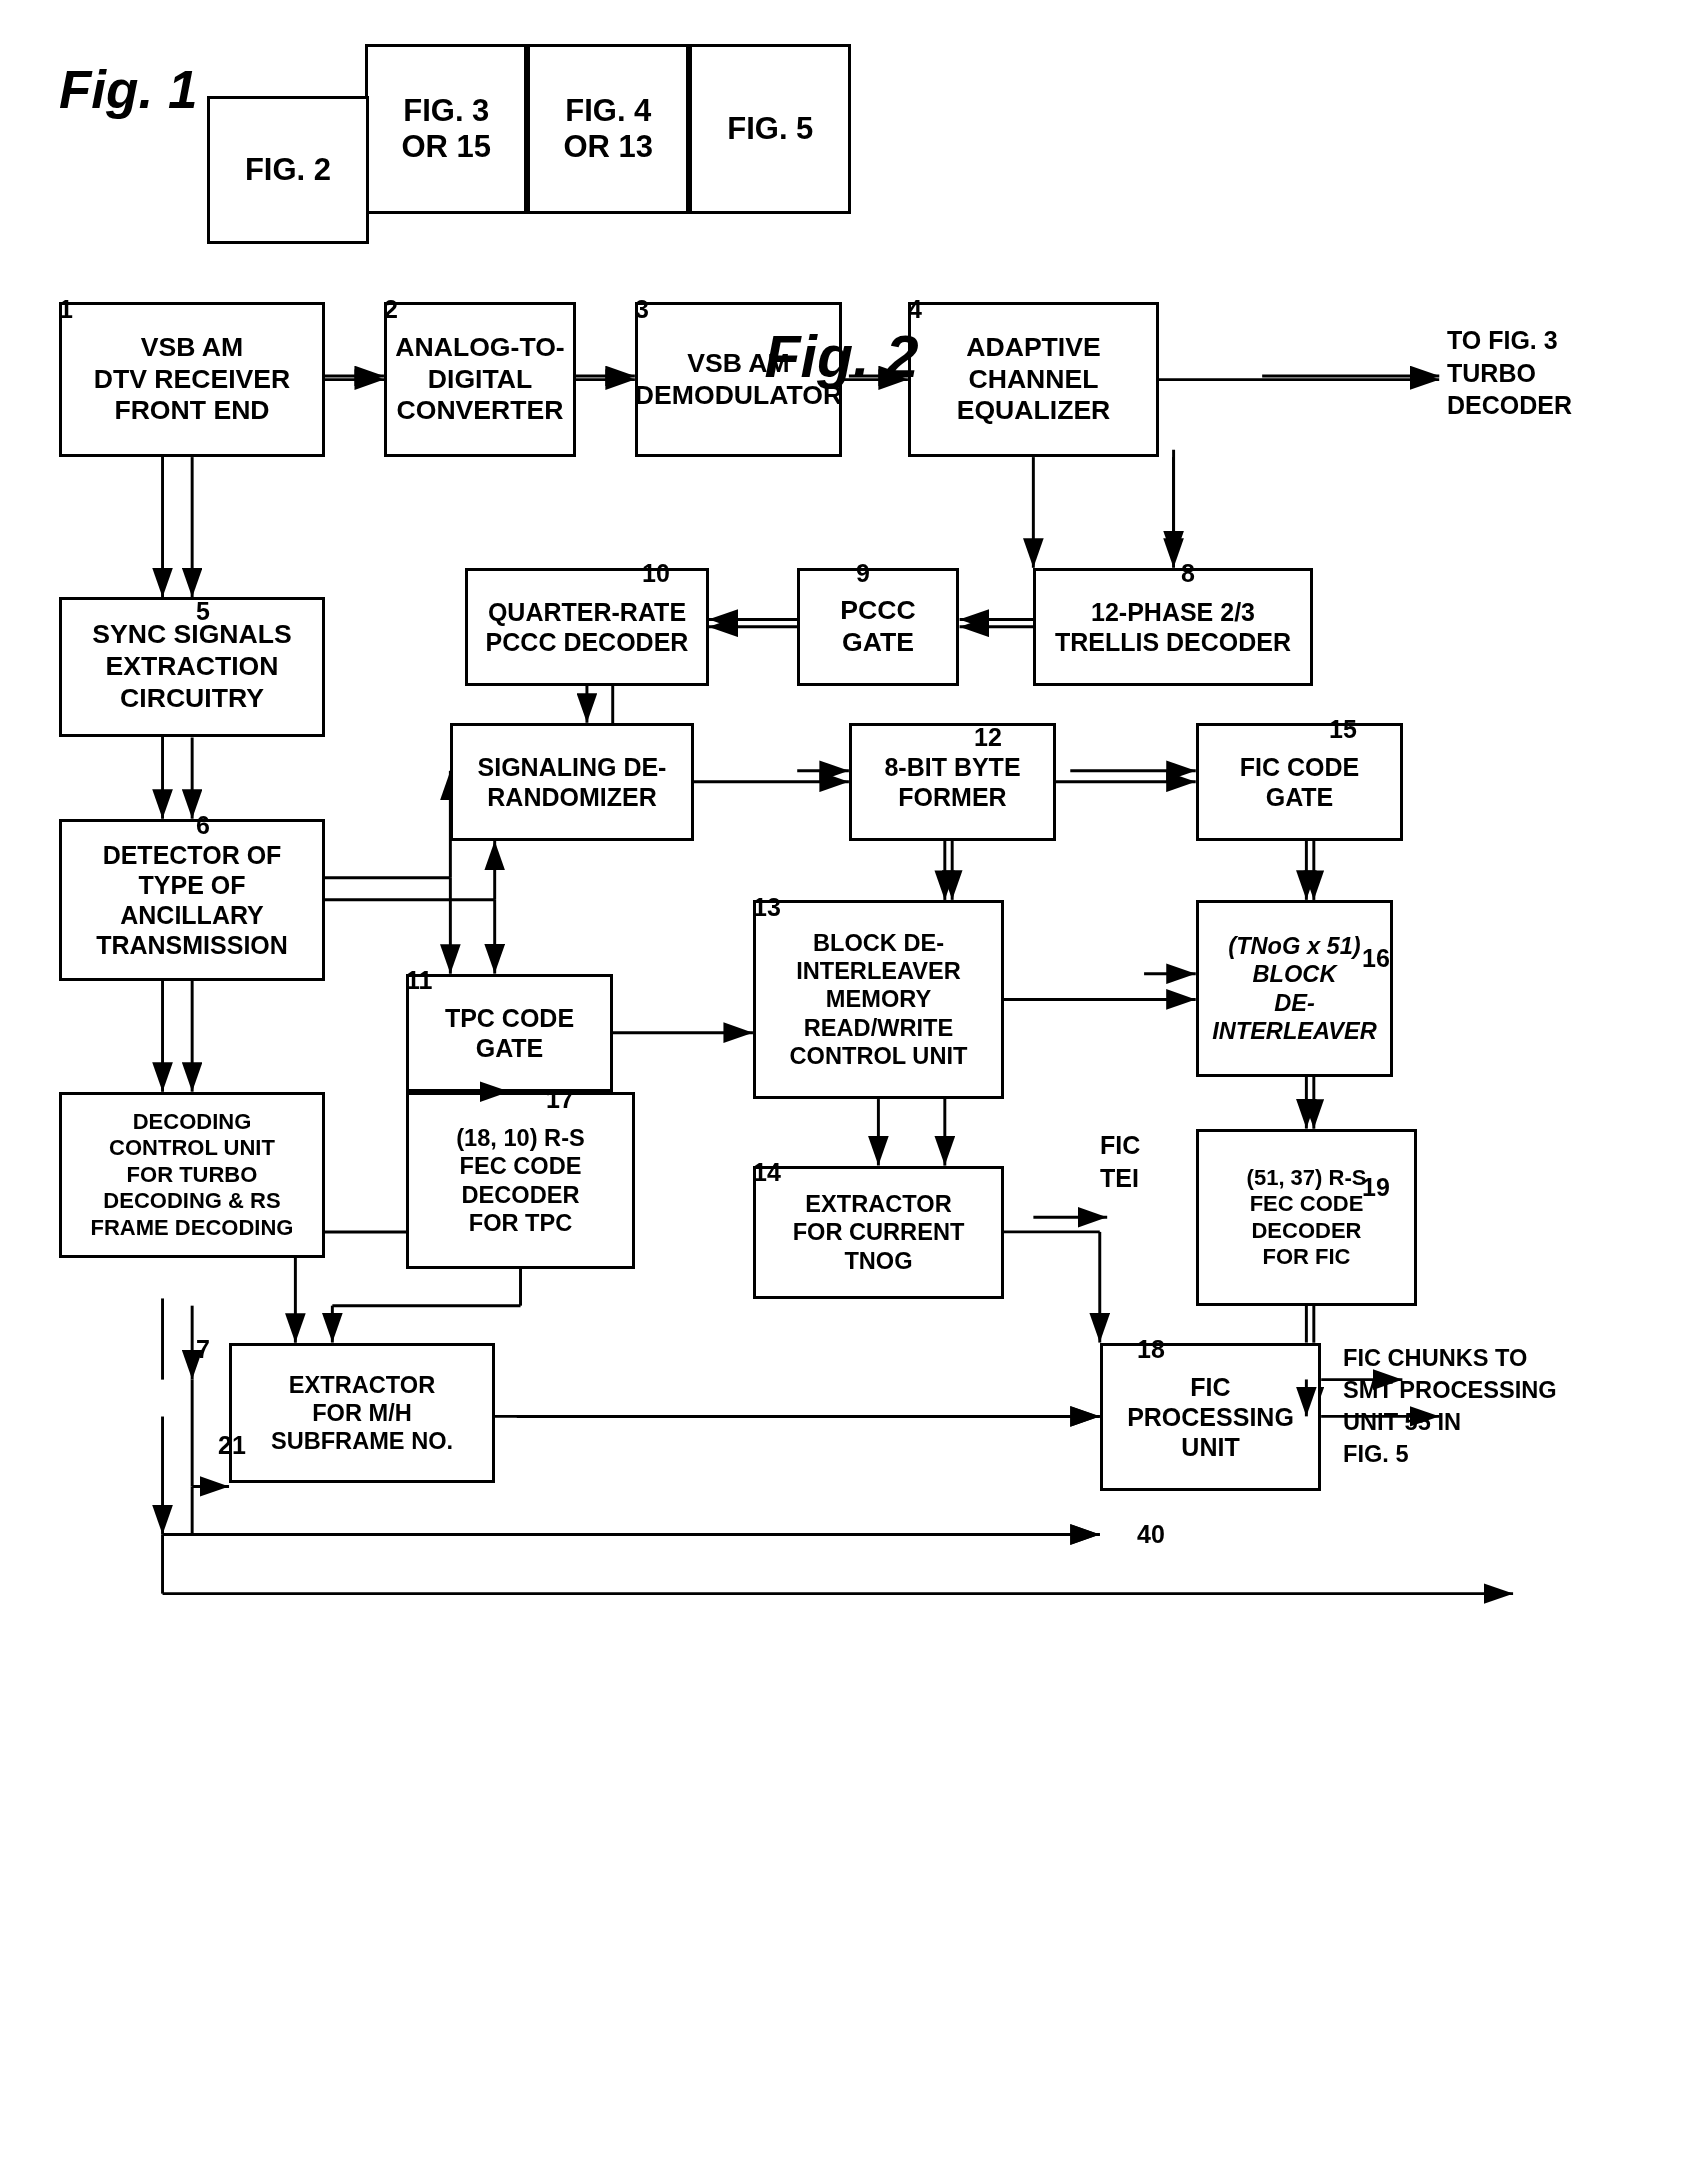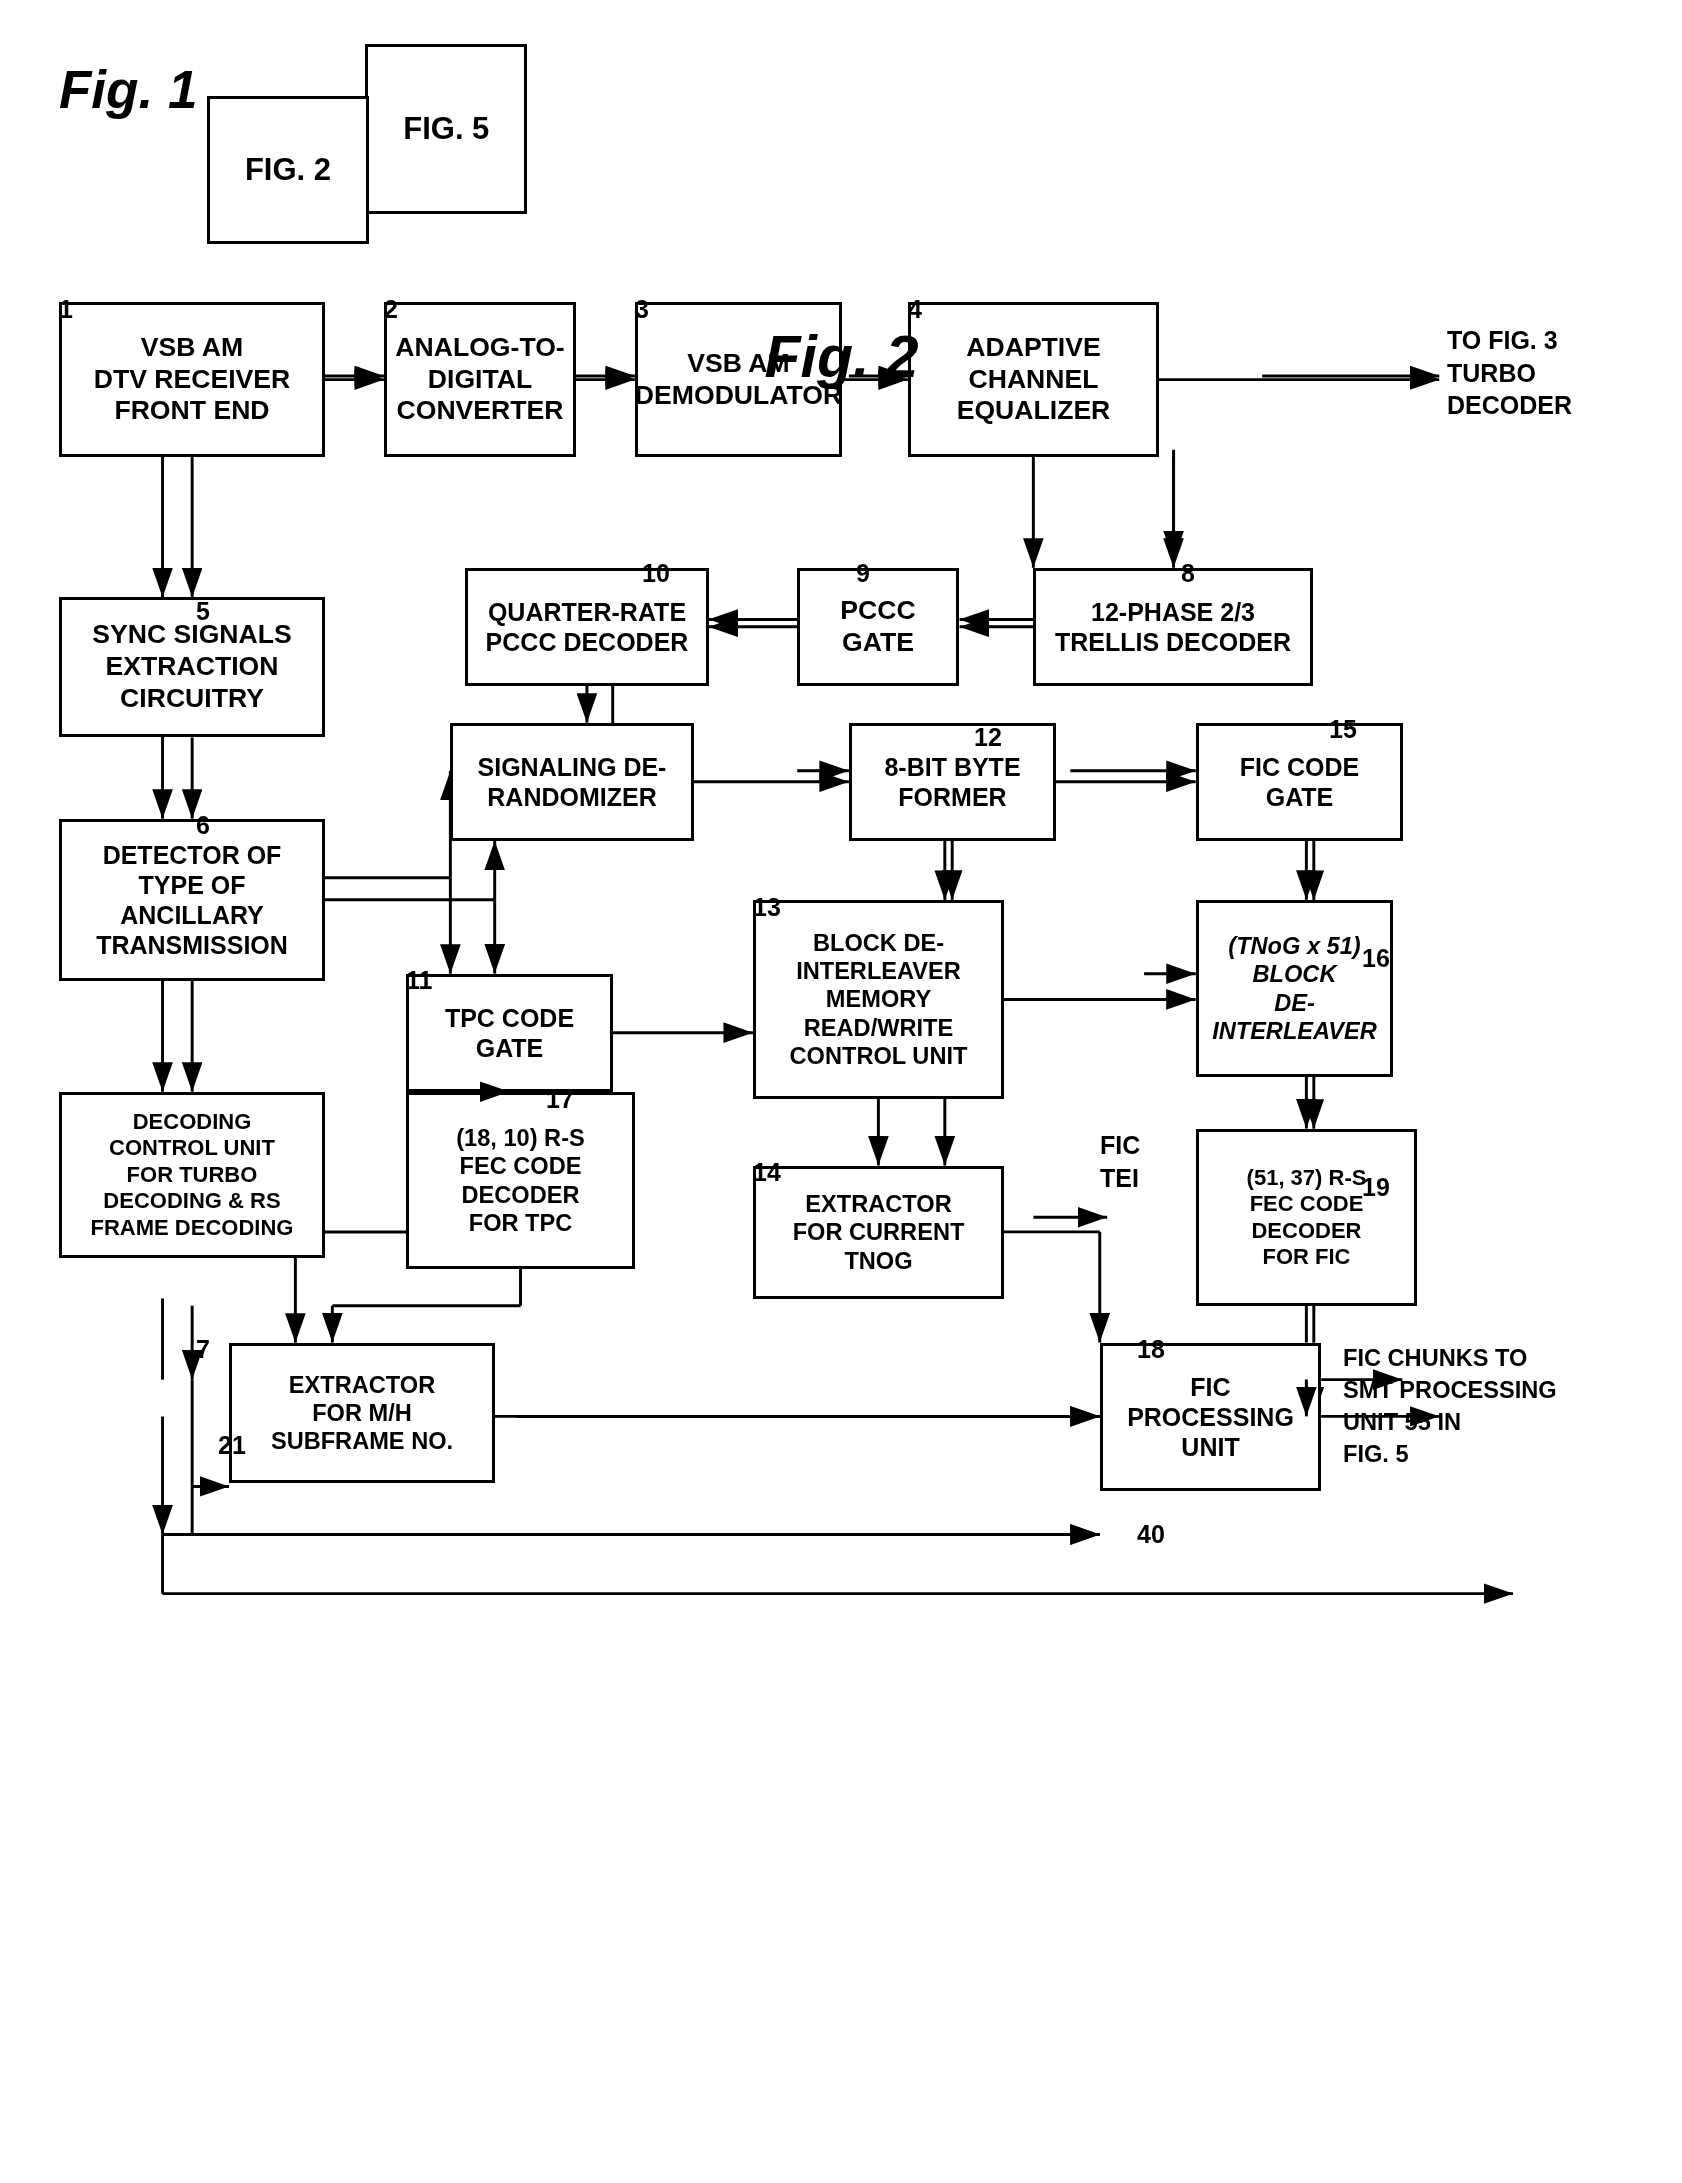--- a/index.html
+++ b/index.html
@@ -119,20 +119,24 @@
   </style>
 </head>
 <body>
 
 <div class="page-container">
 
   <div class="fig1-title">Fig. 1</div>
 
   <div class="fig1-diagram">
     <div class="fig1-box fig1-box-1">FIG. 2</div>
+    <div class="fig1-box fig1-box-2" style="white-space:pre-line">FIG. 3
+OR 15</div>
+    <div class="fig1-box fig1-box-3" style="white-space:pre-line">FIG. 4
+OR 13</div>
     <div class="fig1-box fig1-box-4">FIG. 5</div>
   </div>
 
   <div class="diagram-area">
 
     <svg class="svg-overlay" viewBox="0 0 2280 2500" width="1683" height="1845">
       <defs>
         <marker id="arrowhead" markerWidth="10" markerHeight="7" refX="10" refY="3.5" orient="auto">
           <polygon points="0 0, 10 3.5, 0 7" fill="#000"></polygon>
         </marker>

